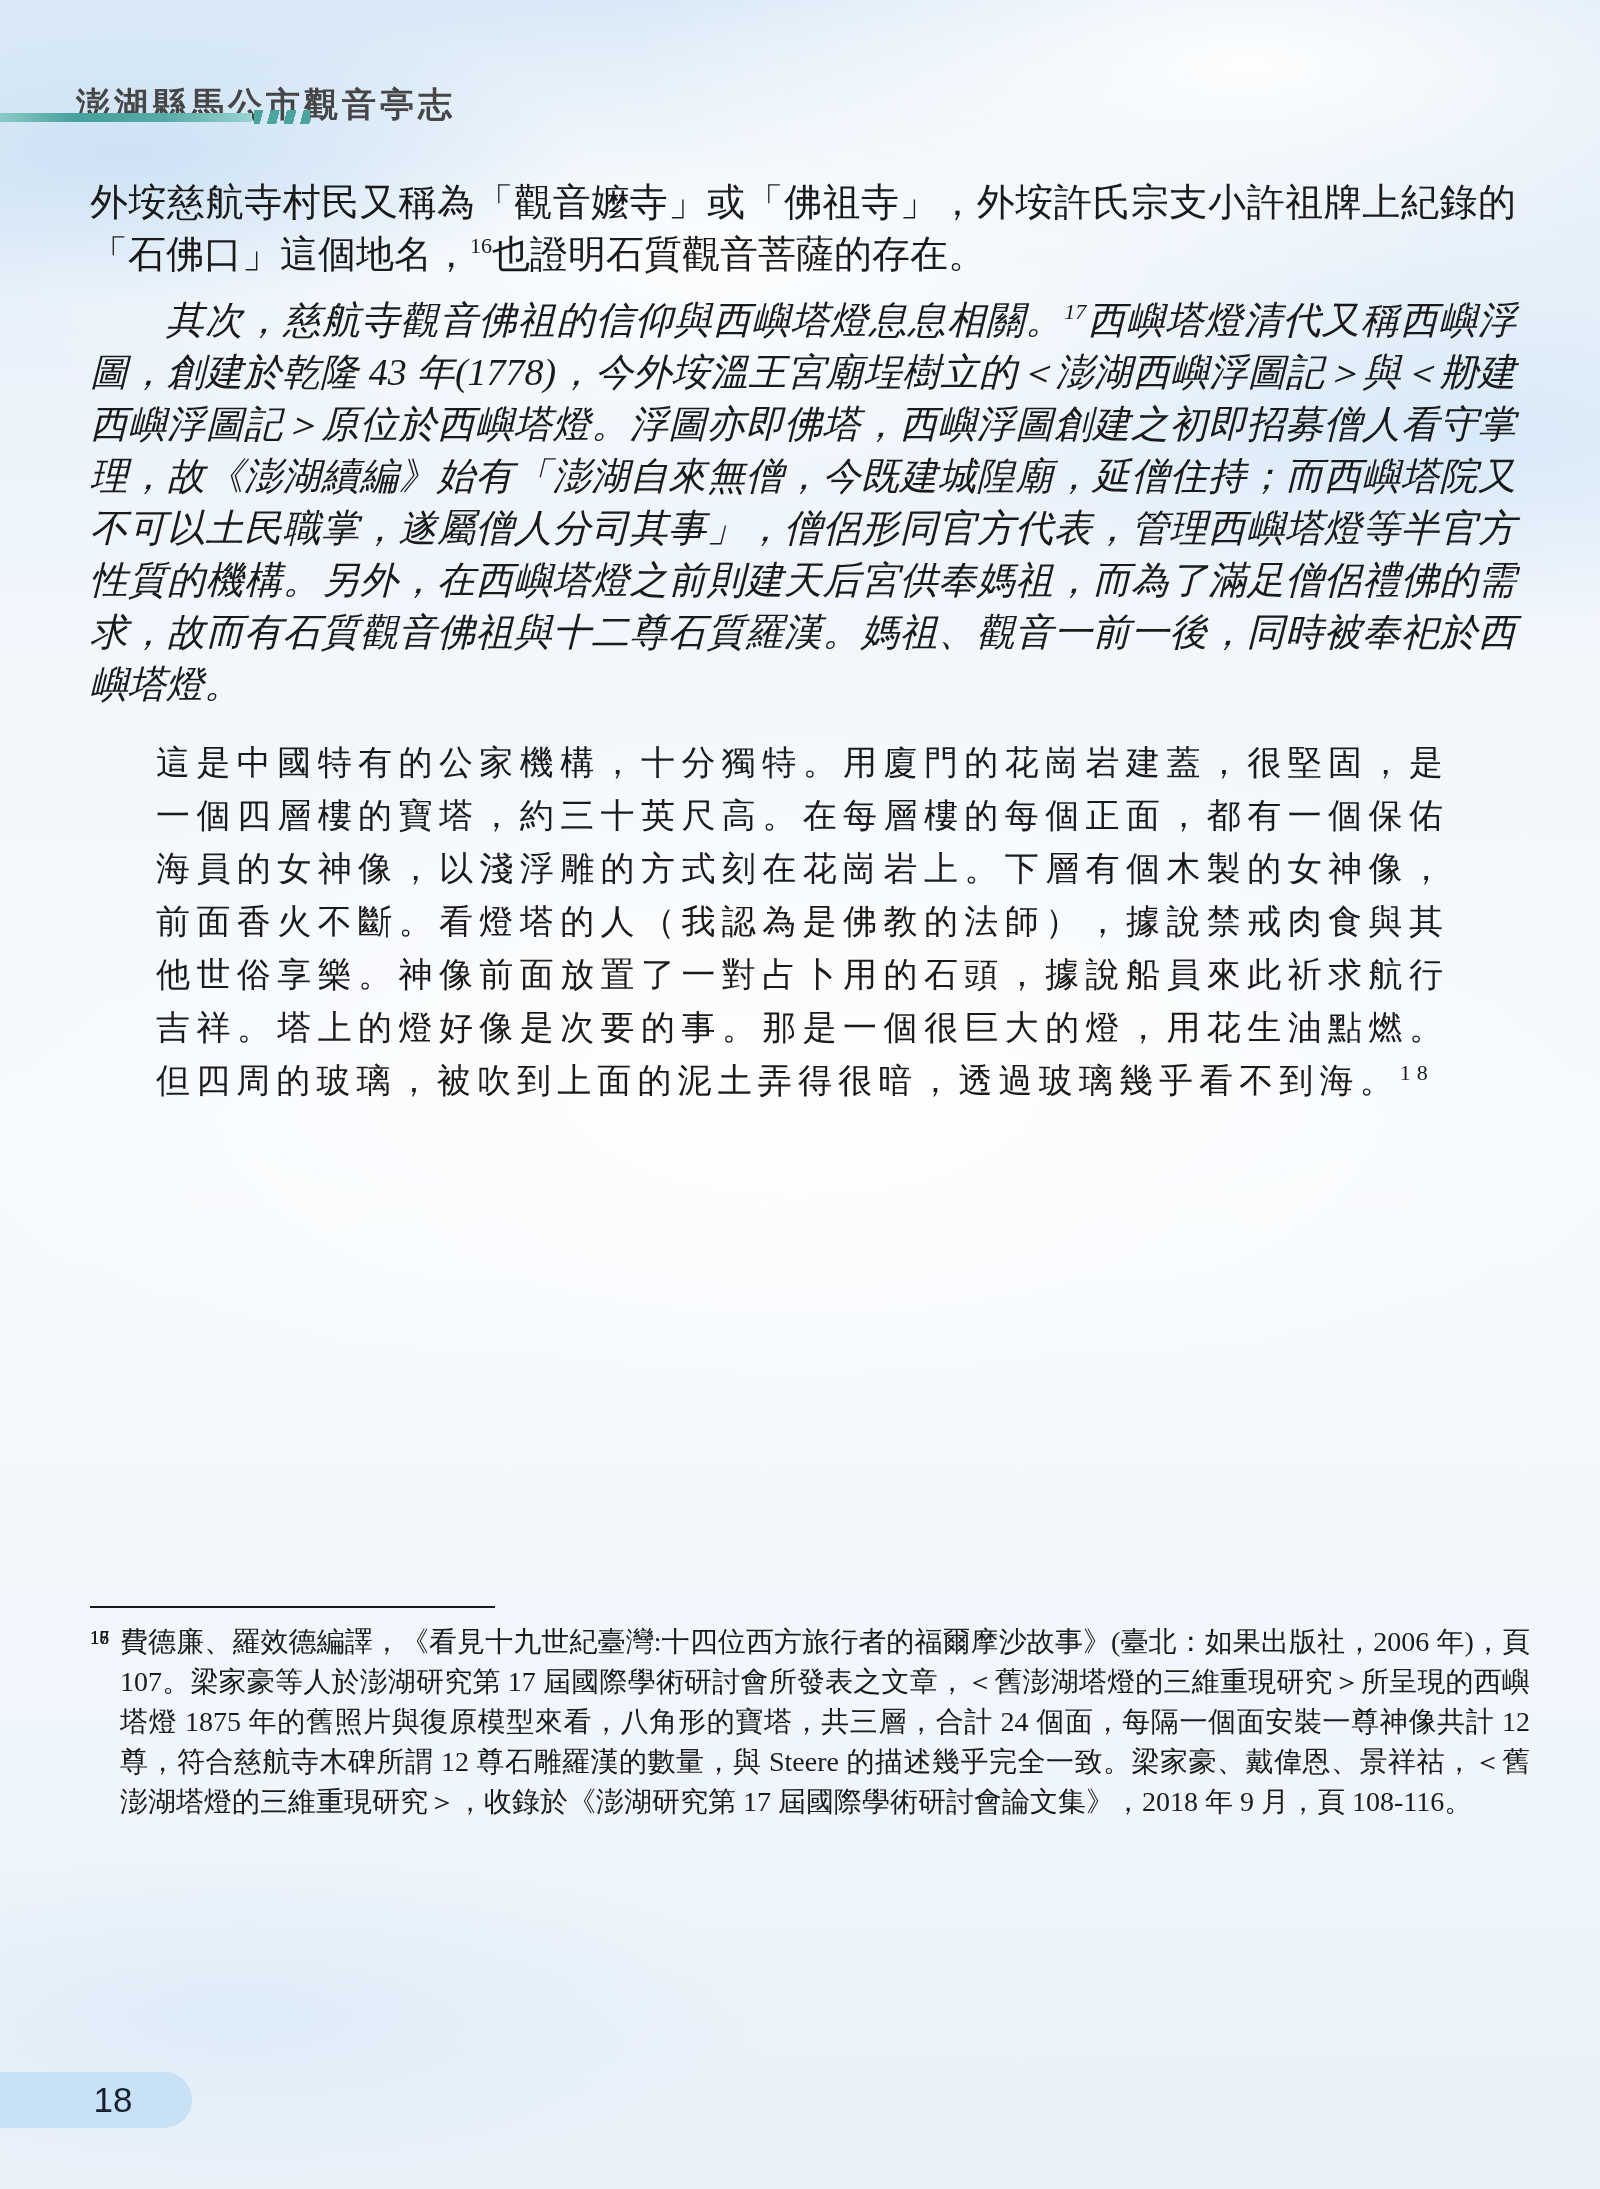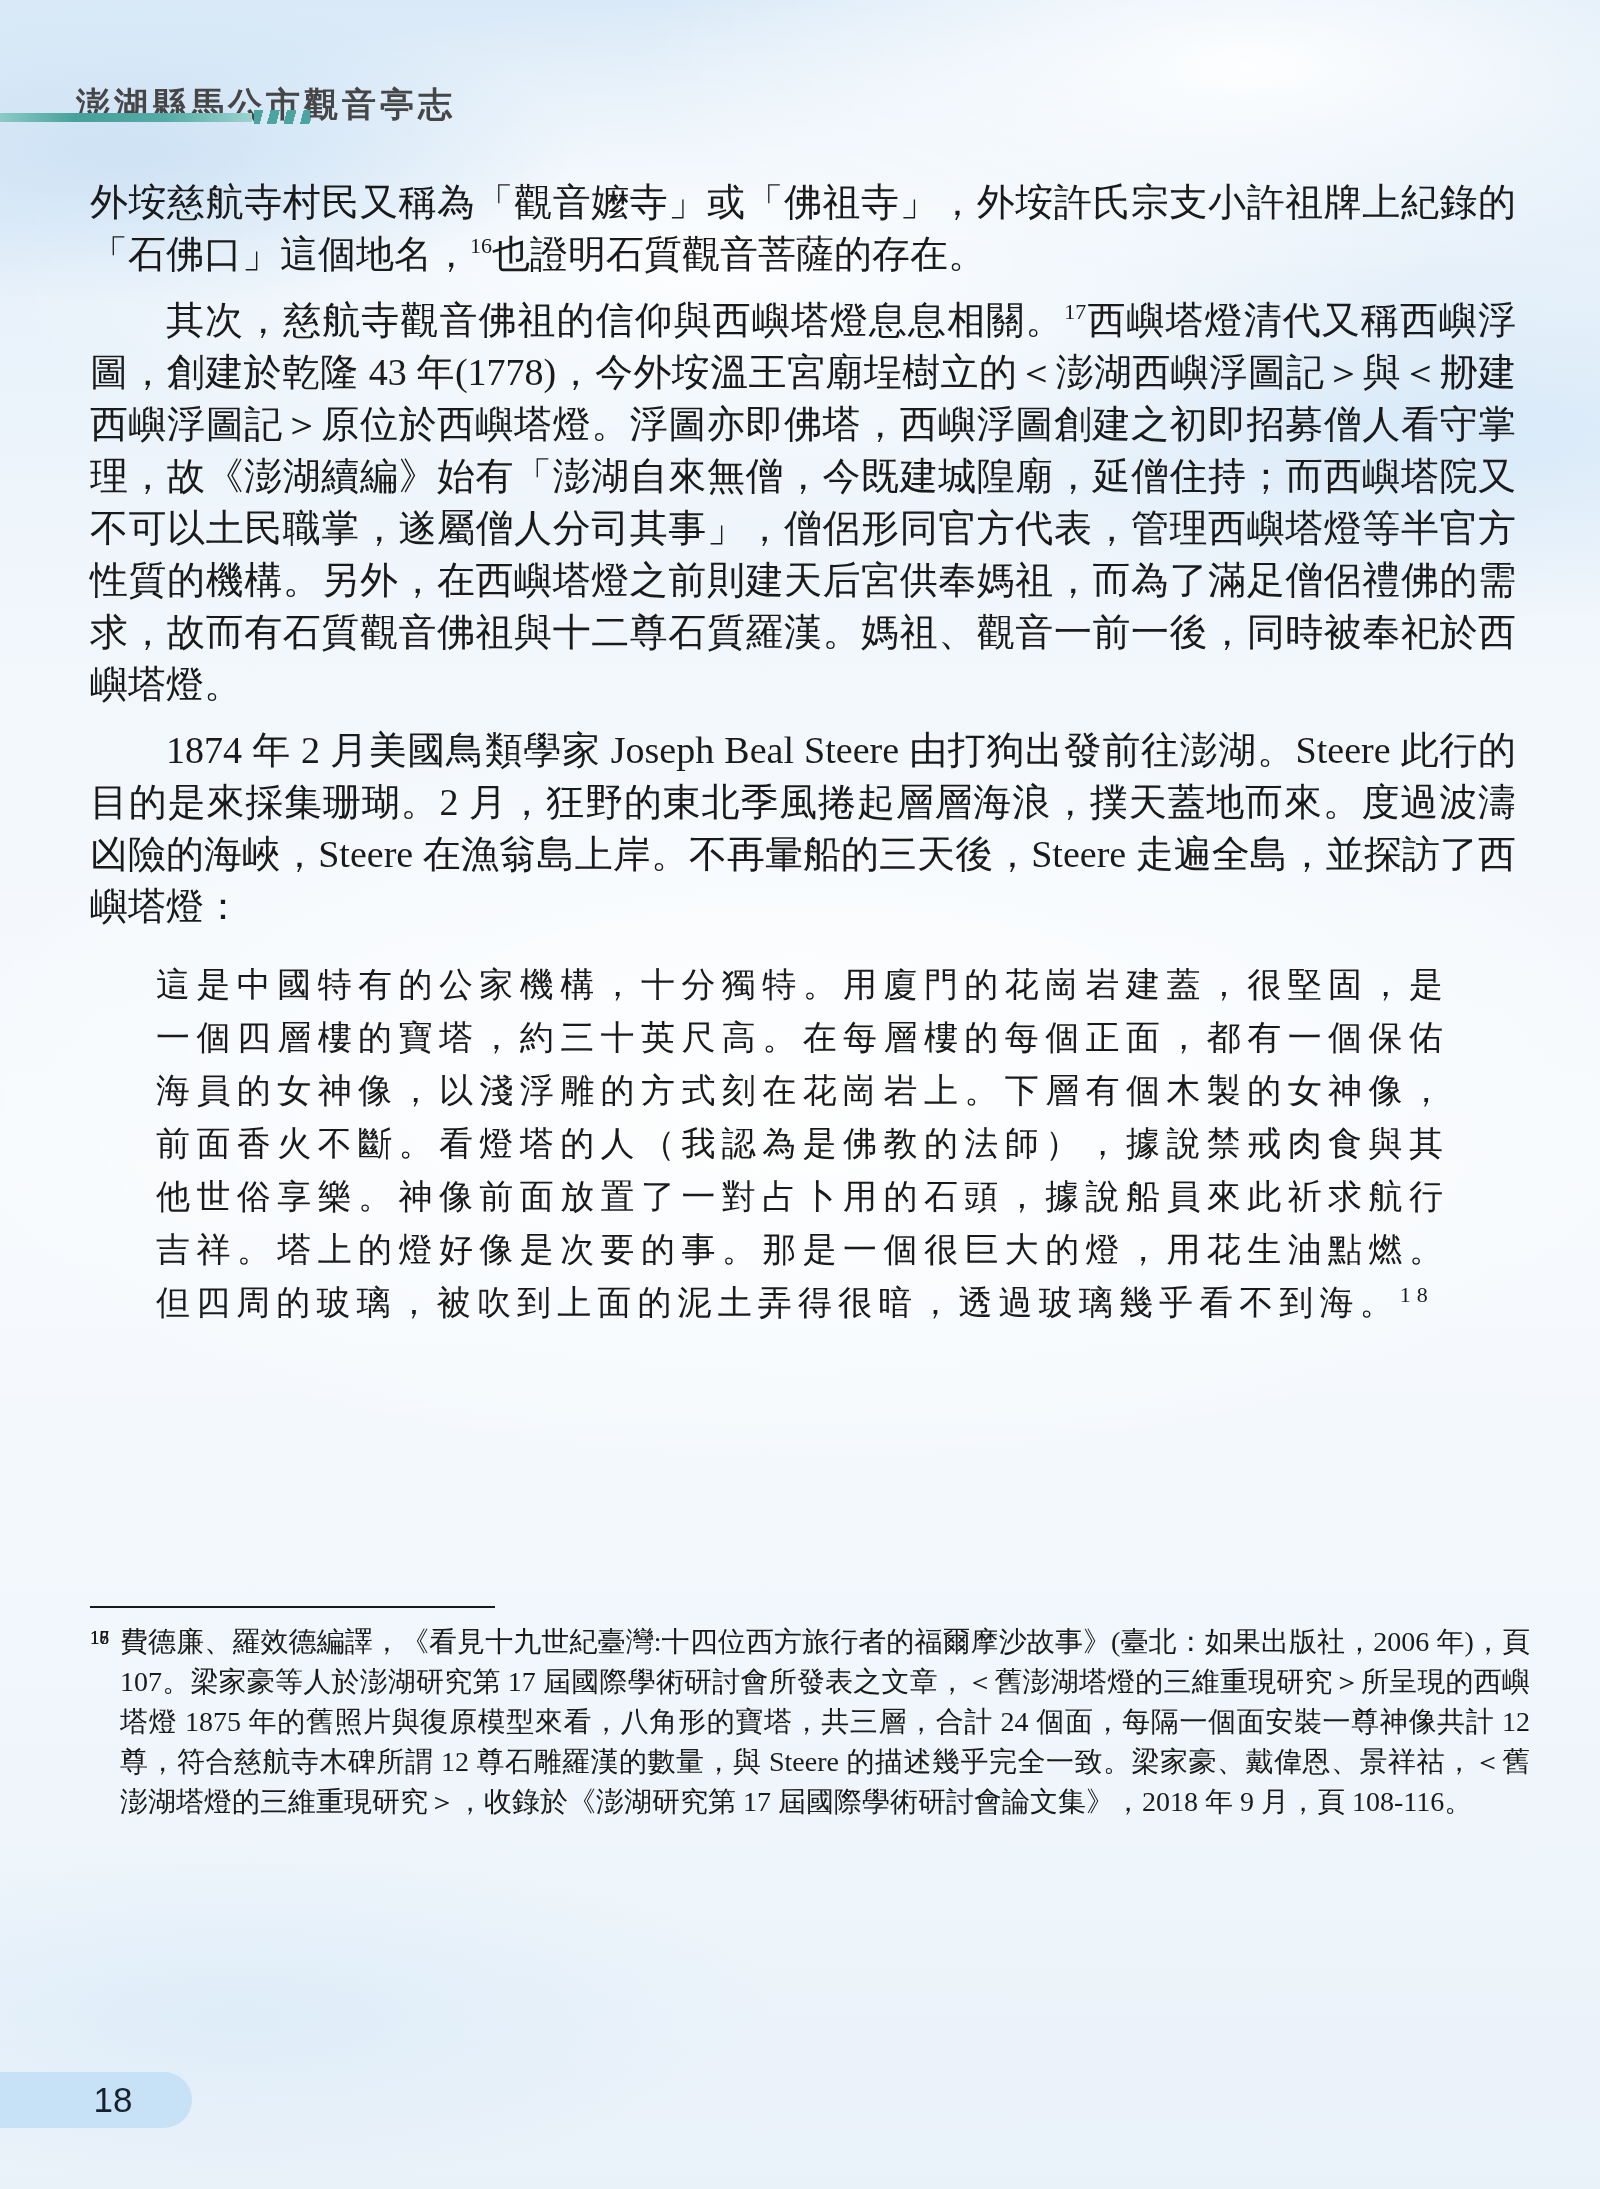--- a/index.html
+++ b/index.html
@@ -38,21 +38,21 @@
   
   .content{
     position:absolute; top:176px; left:90px; right:84px;
     text-align:justify;
   }
   .para{
     margin:0 0 14px 0;
     font-size:38px; line-height:52px;
     text-align:justify;
   }
-  .indent{ text-indent:76px; }
+  .indent{ text-indent:76px;font-style:italic; }
   .fnref{
     font-size:22px; line-height:0; vertical-align:super;
     font-family:"Liberation Serif","DejaVu Serif",serif;
   }
   .quote{
     margin:26px 67px 26px 66px;
     font-size:34px; line-height:53px;
     letter-spacing:0.18em;
     text-align:justify;
   }
@@ -97,21 +97,20 @@
   <div class="book-title">澎湖縣馬公市觀音亭志</div>
   <div class="header-bar"></div>
   <div class="header-slashes"></div>
 
   <main class="content">
 
     <p class="para"><span>外垵慈航寺村民又稱為「觀音嬤寺」或「佛祖寺」，外垵許氏宗支小許祖牌上紀錄的「石佛口」這個地名，</span><sup class="fnref">16</sup><span>也證明石質觀音菩薩的存在。</span></p>
 
     <p class="para indent"><span>其次，慈航寺觀音佛祖的信仰與西嶼塔燈息息相關。</span><sup class="fnref">17</sup><span>西嶼塔燈清代又稱西嶼浮圖，創建於乾隆 43 年(1778)，今外垵溫王宮廟埕樹立的＜澎湖西嶼浮圖記＞與＜刱建西嶼浮圖記＞原位於西嶼塔燈。浮圖亦即佛塔，西嶼浮圖創建之初即招募僧人看守掌理，故《澎湖續編》始有「澎湖自來無僧，今既建城隍廟，延僧住持；而西嶼塔院又不可以土民職掌，遂屬僧人分司其事」，僧侶形同官方代表，管理西嶼塔燈等半官方性質的機構。另外，在西嶼塔燈之前則建天后宮供奉媽祖，而為了滿足僧侶禮佛的需求，故而有石質觀音佛祖與十二尊石質羅漢。媽祖、觀音一前一後，同時被奉祀於西嶼塔燈。</span></p>
 
-    <p class="para indent"><span>1874 年 2 月美國鳥類學家 Joseph Beal Steere 由打狗出發前往澎湖。Steere 此行的目的是來採集珊瑚。2 月，狂野的東北季風捲起層層海浪，撲天蓋地而來。度過波濤凶險的海峽，Steere 在漁翁島上岸。不再暈船的三天後，Steere 走遍全島，並探訪了西嶼塔燈：</span></p>
 
     <blockquote class="quote"><span>這是中國特有的公家機構，十分獨特。用廈門的花崗岩建蓋，很堅固，是一個四層樓的寶塔，約三十英尺高。在每層樓的每個正面，都有一個保佑海員的女神像，以淺浮雕的方式刻在花崗岩上。下層有個木製的女神像，前面香火不斷。看燈塔的人（我認為是佛教的法師），據說禁戒肉食與其他世俗享樂。神像前面放置了一對占卜用的石頭，據說船員來此祈求航行吉祥。塔上的燈好像是次要的事。那是一個很巨大的燈，用花生油點燃。但四周的玻璃，被吹到上面的泥土弄得很暗，透過玻璃幾乎看不到海。</span><sup class="fnref">18</sup></blockquote>
 
 
   </main>
 
   <section class="footnotes">
     <div class="fn-rule"></div>
 
     <div class="footnote">

